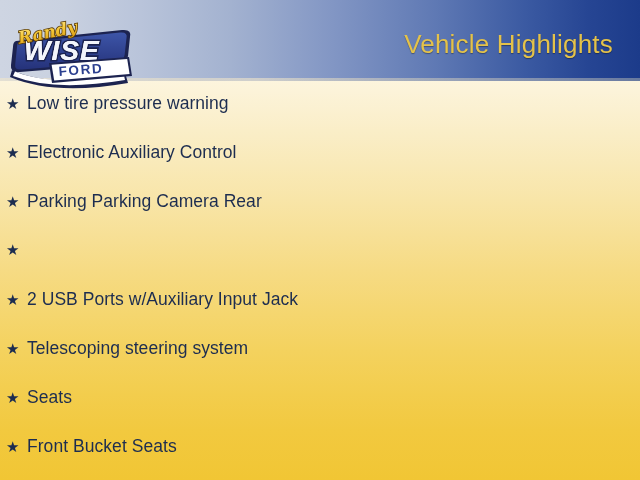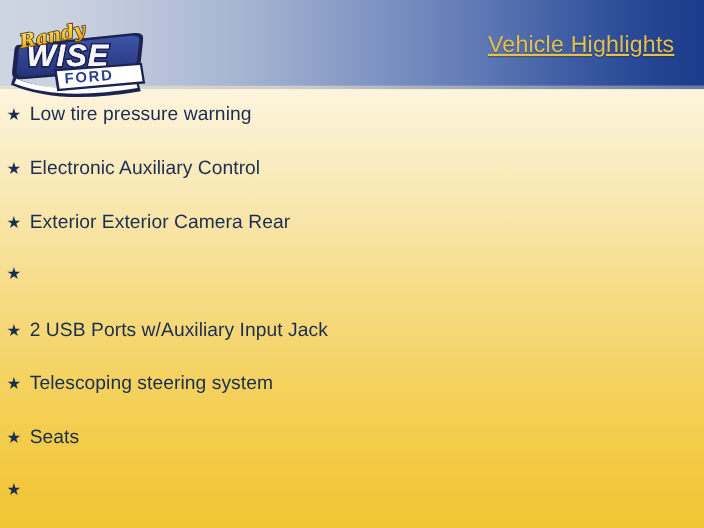--- a/index.html
+++ b/index.html
@@ -55,26 +55,25 @@
         rgba(150,160,180,0.25) 0%,
         rgba(120,135,170,0.35) 40%,
         rgba(40,70,140,0.55) 80%,
         rgba(25,55,125,0.65) 100%);
     filter: blur(0.4px);
   }
   .header-title {
     position: absolute;
     right: 27px;
     top: 29px;
-    font-size: 21px;
+    font-size: 26px;
     letter-spacing: 0.2px;
     color: #e4c24a;
     text-shadow: 0 1px 1px rgba(0,0,0,0.35);
     white-space: nowrap;
-    text-decoration: underline;
   }
 
   
   .logo {
     position: absolute;
     left: 2px;
     top: 14px;
     width: 136px;
     height: 82px;
   }
@@ -172,21 +171,21 @@
       <span class="hl-label">Low tire pressure warning</span>
     </div>
 
     <div class="hl-item">
       <span class="hl-star">★</span>
       <span class="hl-label">Electronic Auxiliary Control</span>
     </div>
 
     <div class="hl-item">
       <span class="hl-star">★</span>
-      <span class="hl-label">Exterior Exterior Camera Rear</span>
+      <span class="hl-label">Parking Parking Camera Rear</span>
     </div>
 
     <div class="hl-item">
       <span class="hl-star">★</span>
     </div>
 
     <div class="hl-item">
       <span class="hl-star">★</span>
       <span class="hl-label">2 USB Ports w/Auxiliary Input Jack</span>
     </div>
@@ -196,16 +195,17 @@
       <span class="hl-label">Telescoping steering system</span>
     </div>
 
     <div class="hl-item">
       <span class="hl-star">★</span>
       <span class="hl-label">Seats</span>
     </div>
 
     <div class="hl-item">
       <span class="hl-star">★</span>
+      <span class="hl-label">Front Bucket Seats</span>
     </div>
 
   </div>
 </div>
 
 </body></html>

